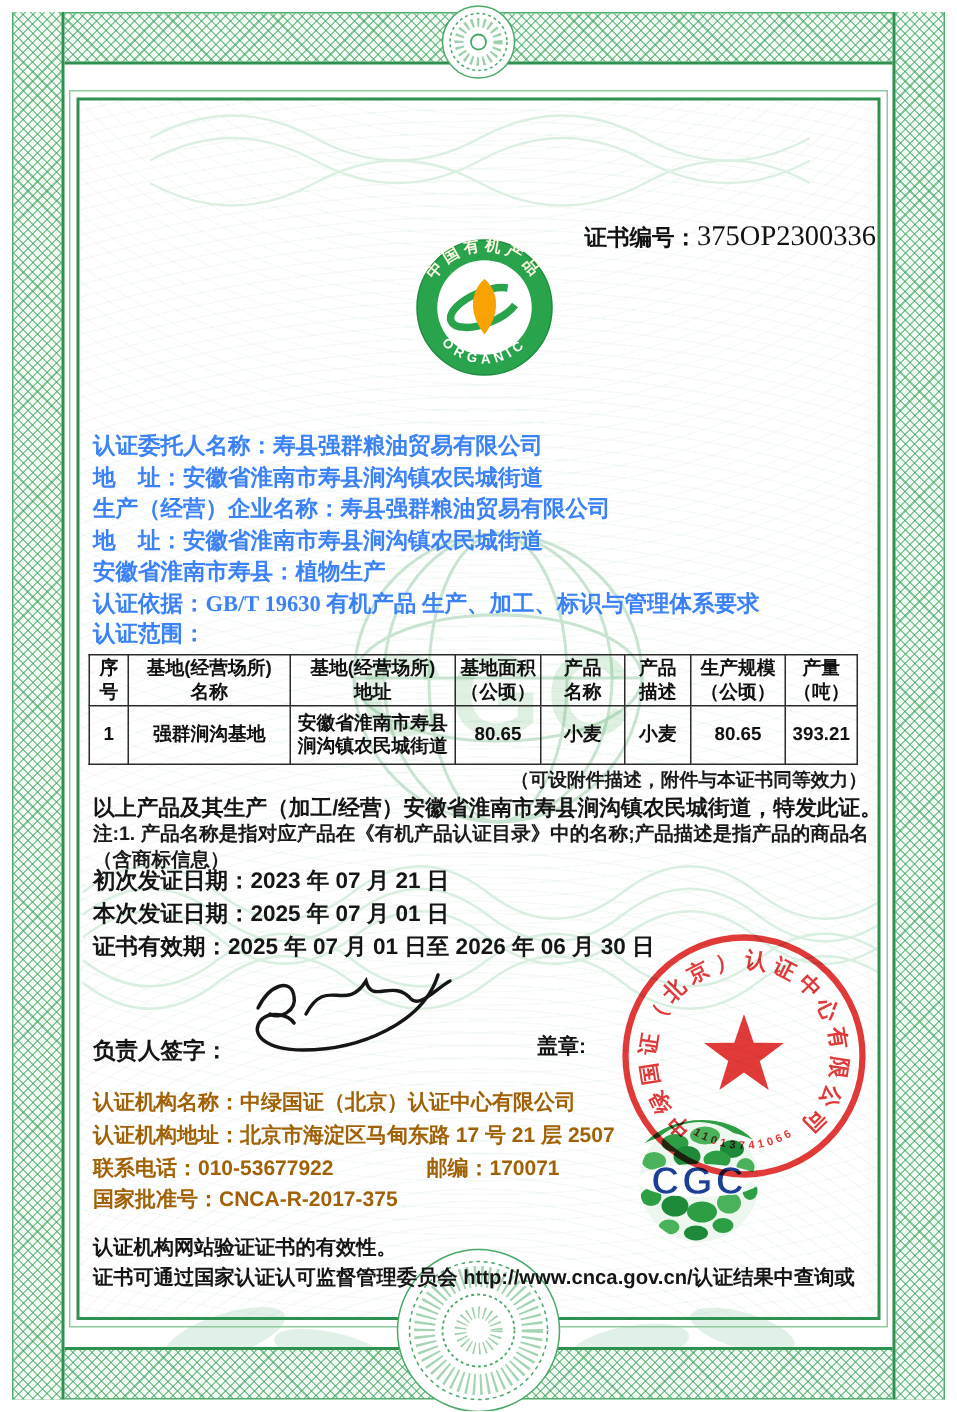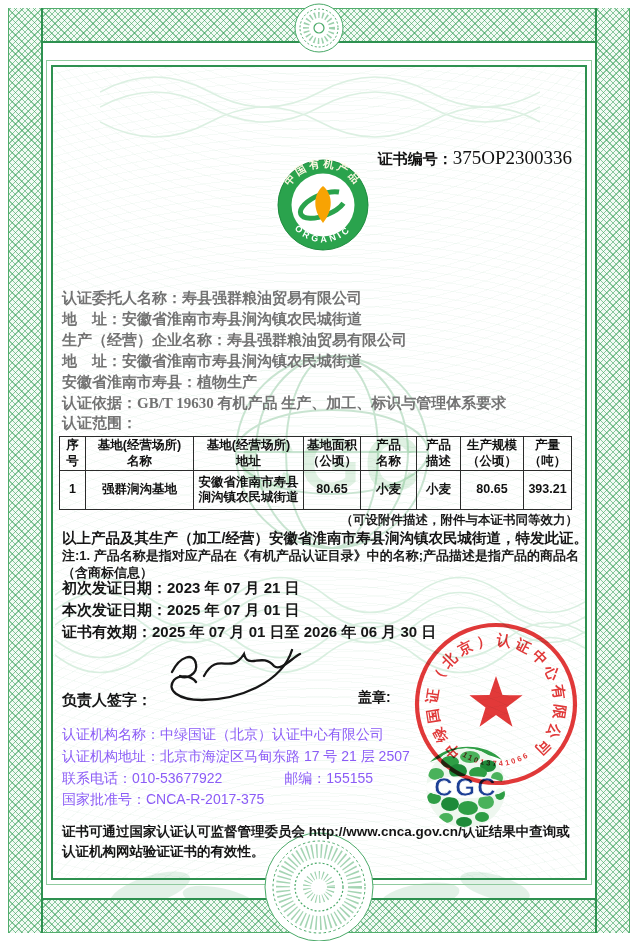--- a/index.html
+++ b/index.html
@@ -25,30 +25,30 @@
   .frame-a{position:absolute;left:46px;right:46px;top:60px;bottom:56px;border:1px solid #8fca9e;z-index:1;}
   .frame-b{position:absolute;left:51px;right:51px;top:65px;bottom:61px;border:2.5px solid #2e9150;z-index:1;}
 
   .medallion{position:absolute;left:50%;z-index:2;pointer-events:none;}
   .medallion.mtop{transform:translateX(-50%);top:2px;}
   .medallion.mbottom{transform:translateX(-50%);bottom:0px;}
 
   .wm{position:absolute;pointer-events:none;z-index:0;}
 
   
-  .cert-no{position:absolute;top:147px;right:66px;z-index:2;white-space:nowrap;}
+  .cert-no{position:absolute;top:147px;right:54px;z-index:2;white-space:nowrap;}
   .cert-no .lbl{font-size:15px;font-weight:700;color:#111;}
   .cert-no .val{font-family:"Liberation Serif","DejaVu Serif",serif;font-size:19px;color:#111;}
 
   .logo{position:absolute;left:276px;top:158px;z-index:2;}
   .title{position:absolute;top:245px;left:0;width:100%;text-align:center;font-size:29px;font-weight:800;
     letter-spacing:5px;color:#101010;z-index:2;}
 
   .info{position:absolute;top:288px;left:62px;right:52px;z-index:2;}
-  .info .line{font-size:15px;font-weight:700;line-height:20.9px;color:#737373;white-space:nowrap;}
+  .info .line{font-size:15px;font-weight:700;line-height:20.9px;color:#3b82f6;white-space:nowrap;}
   .kai{font-family:"Liberation Serif","DejaVu Serif",serif;font-weight:700;}
 
   table.tbl{position:absolute;top:436px;left:59px;width:512px;border-collapse:collapse;text-align:center;
     color:#111;z-index:2;table-layout:fixed;}
   table.tbl td{border:1.4px solid #2b2b2b;font-size:12.5px;font-weight:700;padding:1px 2px;
     white-space:pre-line;vertical-align:middle;line-height:1.25;}
   tr.hrow td{height:30px;}
   tr.drow td{height:36px;}
   td.addr{font-size:12px;}
 
@@ -57,21 +57,21 @@
   .statement{position:absolute;top:529px;left:62px;font-size:14.5px;font-weight:700;color:#151515;z-index:2;white-space:nowrap;}
   .note{position:absolute;top:547px;left:62px;font-size:13px;font-weight:700;color:#1a1a1a;line-height:17px;z-index:2;}
   .dates{position:absolute;top:577px;left:62px;z-index:2;}
   .dates .line{font-size:15px;font-weight:700;color:#151515;line-height:21px;margin-bottom:1px;white-space:nowrap;}
 
   .sig-label{position:absolute;top:691px;left:62px;font-size:15px;font-weight:700;color:#151515;z-index:2;}
   .sig{position:absolute;left:142px;top:640px;z-index:3;}
   .seal-label{position:absolute;top:689px;left:358px;font-size:14px;font-weight:700;color:#151515;z-index:2;}
 
   .org{position:absolute;top:724px;left:62px;z-index:2;}
-  .org .line{font-size:14px;font-weight:400;color:#8b5cf6;line-height:21.8px;white-space:nowrap;}
+  .org .line{font-size:14px;font-weight:700;color:#a16207;line-height:21.8px;white-space:nowrap;}
   .org .gap{display:inline-block;width:62px;}
 
   .footer{position:absolute;top:822px;left:62px;right:52px;font-size:13.5px;font-weight:700;color:#151515;
     line-height:20px;z-index:2;}
 
   .stamp{position:absolute;left:410px;top:618px;z-index:6;opacity:.93;mix-blend-mode:multiply;}
   .cgc-logo{position:absolute;left:420px;top:740px;z-index:5;}
 </style>
 </head>
 <body>
@@ -234,27 +234,27 @@
       <path d="M30,32 C38,16 52,12 54,24 C56,34 44,40 38,36"></path>
       <path d="M62,36 C76,10 88,36 102,14 C106,30 120,12 132,26 C138,32 150,18 158,14"></path>
       <path d="M150,10 C140,42 98,60 60,60 C36,60 24,50 32,40 C38,34 50,36 54,42"></path>
     </g>
   </svg>
   <div class="seal-label">盖章:</div>
 
   <div class="org">
     <div class="line"><span>认证机构名称：</span><span>中绿国证（北京）认证中心有限公司</span></div>
     <div class="line"><span>认证机构地址：</span><span>北京市海淀区马甸东路 17 号 21 层 2507</span></div>
-    <div class="line"><span>联系电话：</span><span>010-53677922</span><span class="gap"></span><span>邮编：</span><span>155155</span></div>
+    <div class="line"><span>联系电话：</span><span>010-53677922</span><span class="gap"></span><span>邮编：</span><span>170071</span></div>
     <div class="line"><span>国家批准号：</span><span>CNCA-R-2017-375</span></div>
   </div>
 
   <div class="footer">
+    <div>认证机构网站验证证书的有效性。</div>
     <div>证书可通过国家认证认可监督管理委员会 http://www.cnca.gov.cn/认证结果中查询或</div>
-    <div>认证机构网站验证证书的有效性。</div>
   </div>
 
   <svg class="cgc-logo" width="92" height="92" viewBox="0 0 92 92">
     <defs>
         <clipPath id="cgcClip">
           <circle cx="46" cy="48" r="40"></circle>
         </clipPath>
       </defs>
     <path d="M10,22 C28,2 66,2 82,20 C64,10 30,12 10,22 Z" fill="#2e9e45"></path>
     <g clip-path="url(#cgcClip)">

